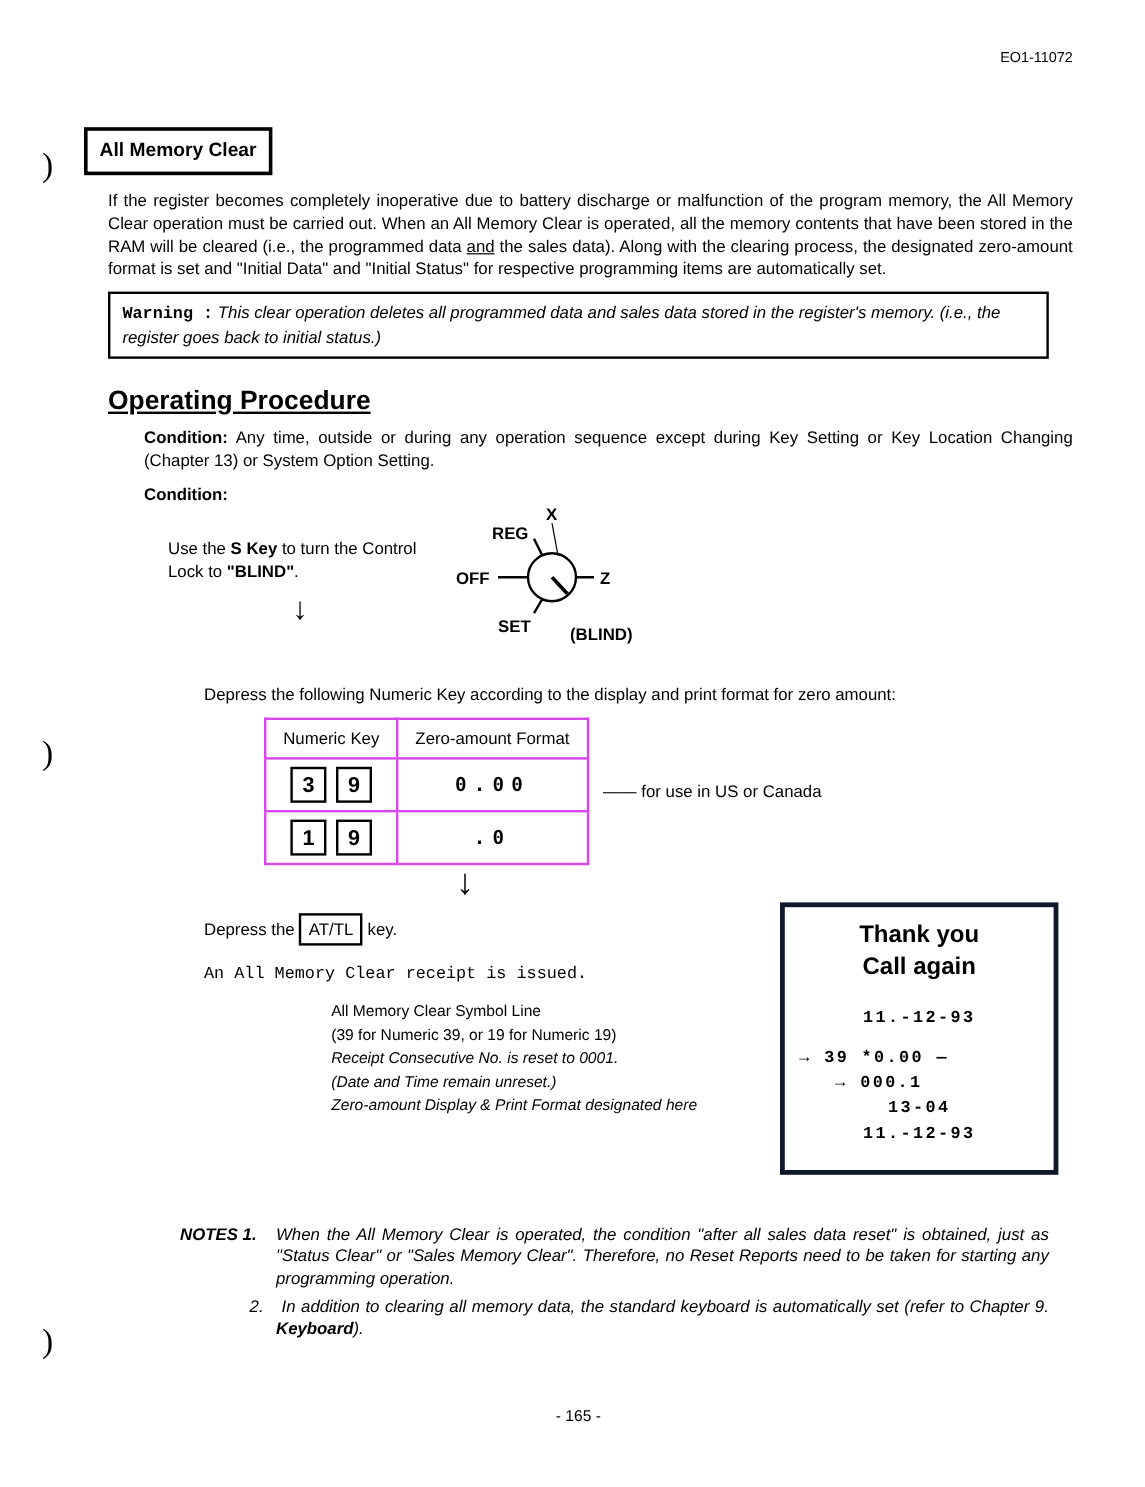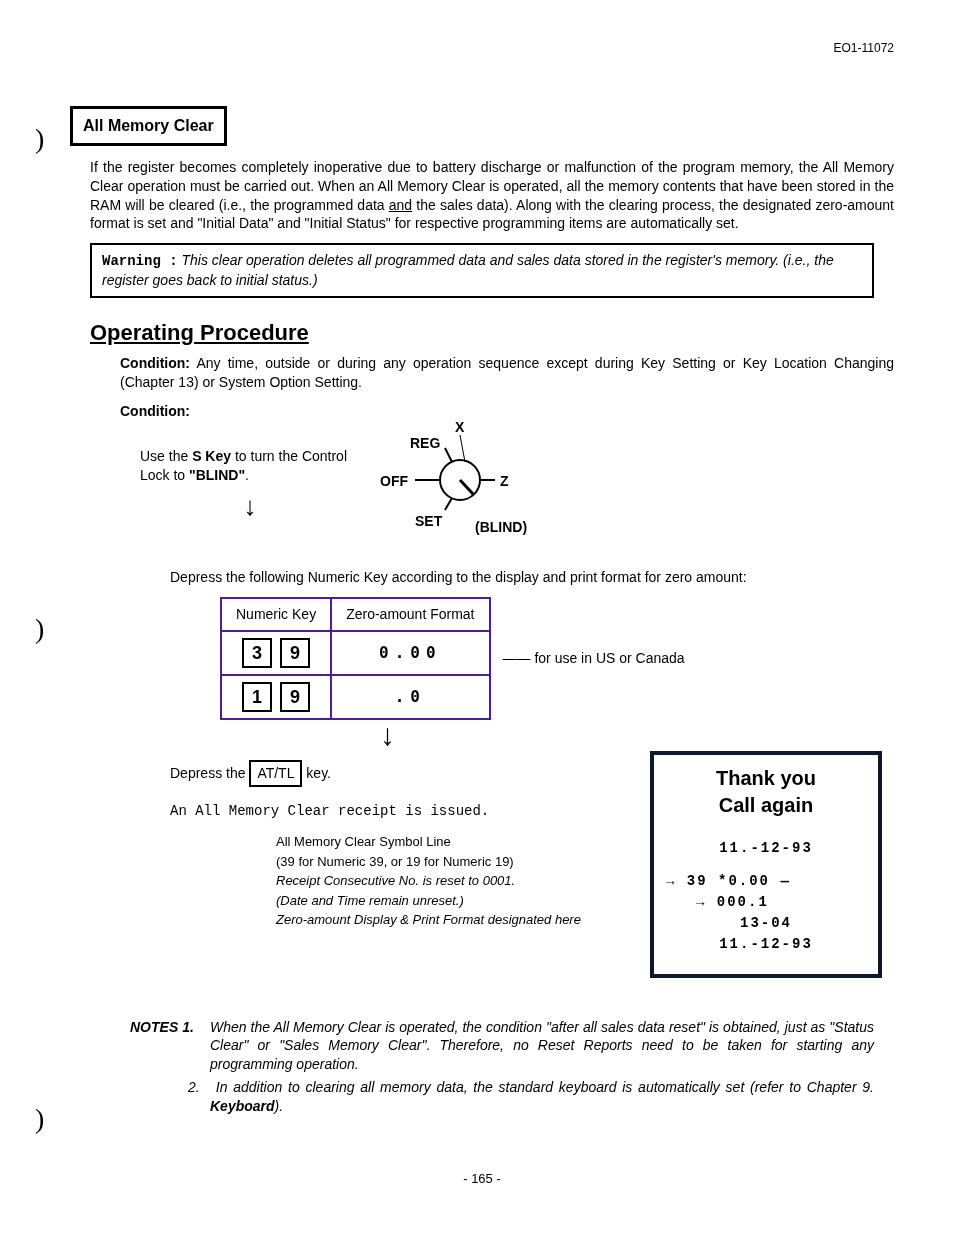--- a/index.html
+++ b/index.html
@@ -75,21 +75,21 @@
   .dial .label { position: absolute; font-size: 14px; }
   .depress-text {
     margin: 18px 0 10px 100px;
     text-align: justify;
   }
   .key-table {
     border-collapse: collapse;
     margin-left: 150px;
   }
   .key-table th, .key-table td {
-    border: 2px solid #4c1d95;
+    border: 2px solid #d946ef;
     padding: 6px 14px;
     text-align: center;
     font-weight: normal;
     margin-top: 48px;
   }
   .key-table th { font-weight: normal; }
   .keycap {
     display: inline-block;
     border: 2px solid #000;
     width: 26px;
@@ -153,20 +153,21 @@
   .notes-block {
     display: flex;
     margin: 40px 20px 0 60px;
     text-align: justify;
   }
   .notes-label {
     font-weight: bold;
     font-style: italic;
     width: 80px;
     flex: 0 0 80px;
+    margin-left: 20px;
   }
   .notes-body { font-style: italic; }
   .notes-body p { margin: 0 0 4px 0; }
   .page-num {
     text-align: center;
     margin-top: 50px;
     font-size: 13px;
   }
   .underline { text-decoration: underline; }
 </style>

